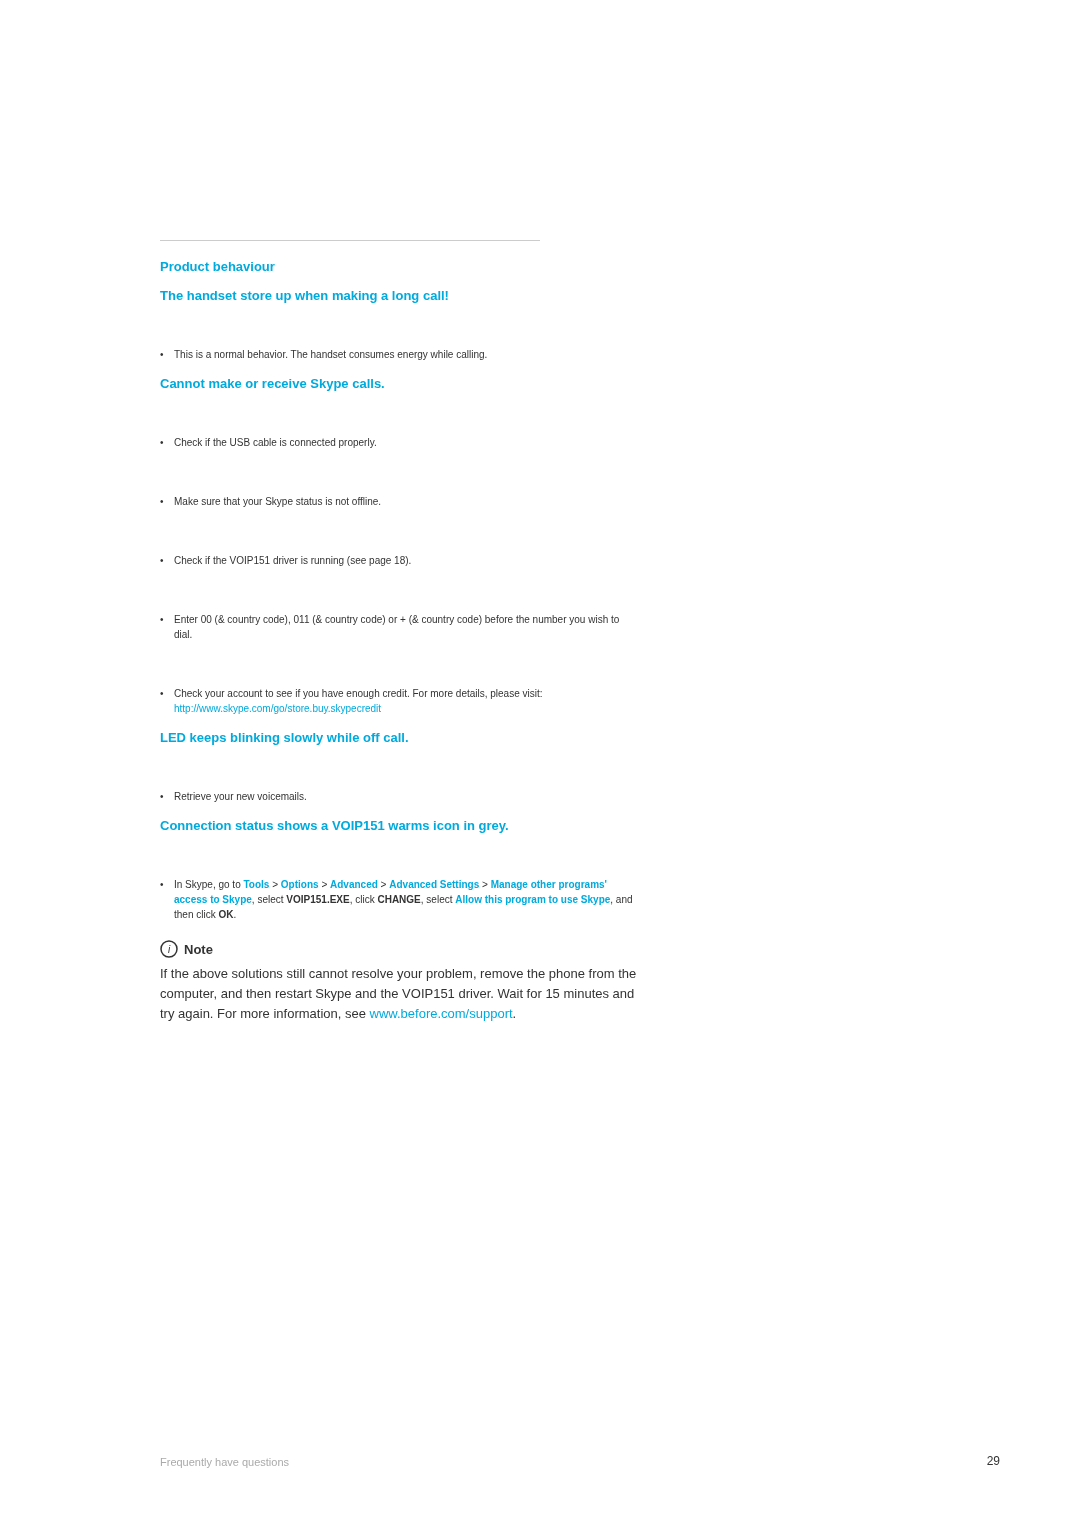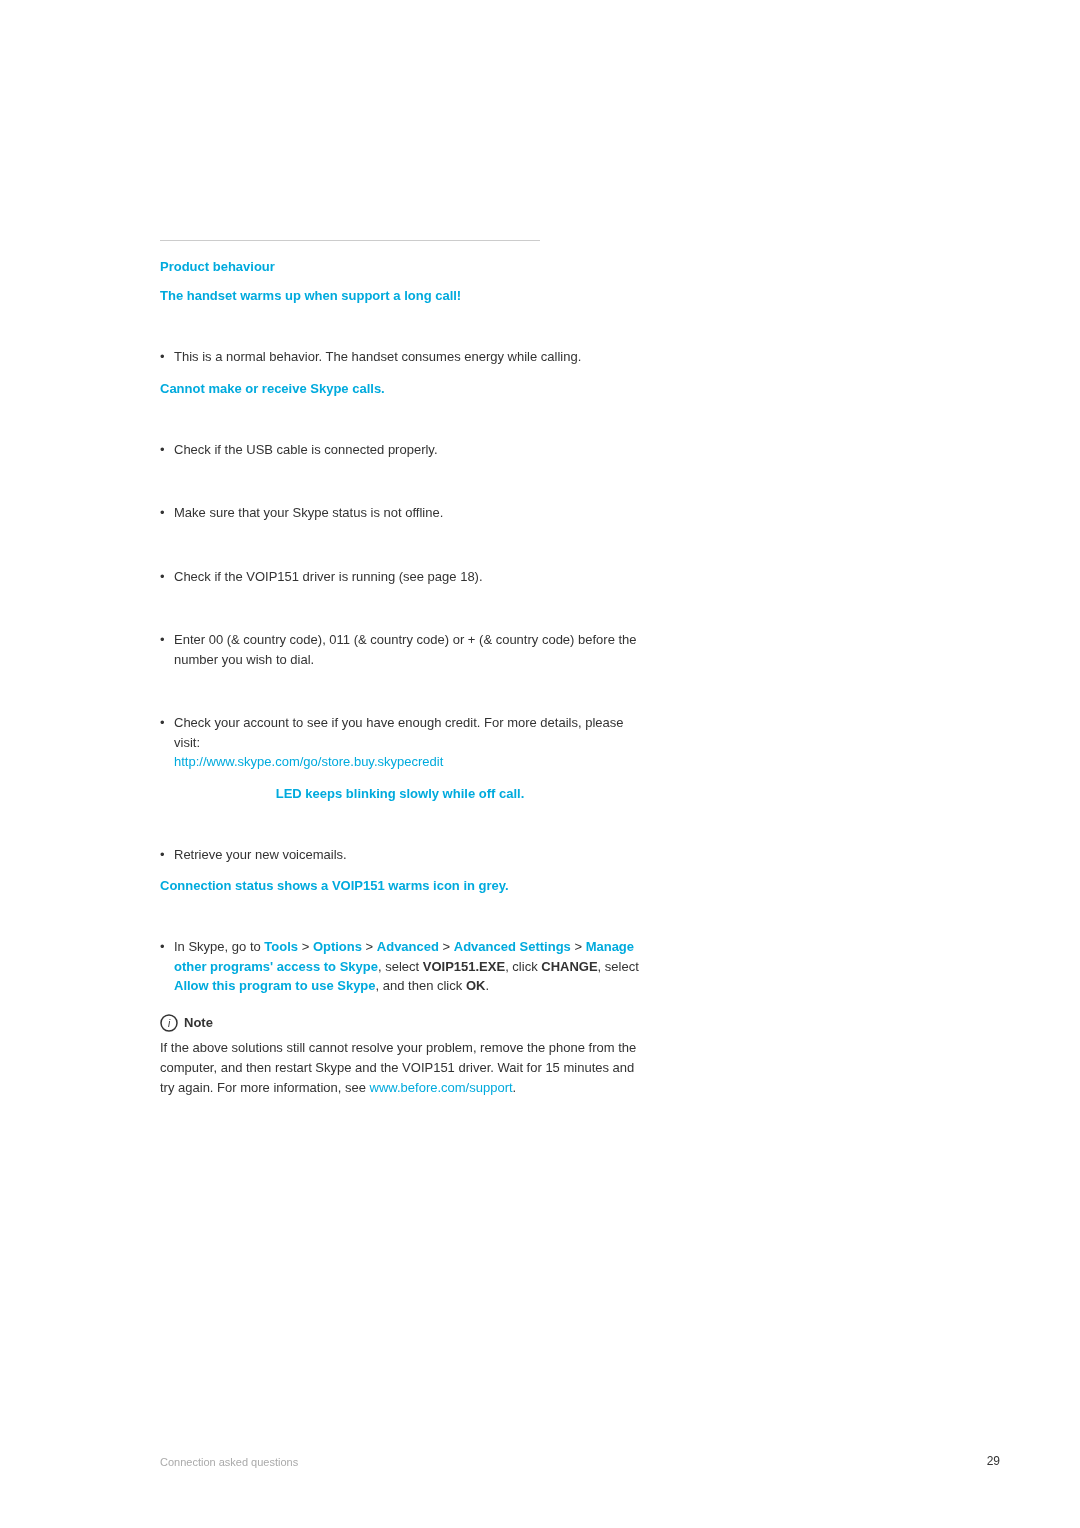--- a/index.html
+++ b/index.html
@@ -54,42 +54,41 @@
       margin-bottom: 6px;
       margin-top: 14px;
     }
 
     .sub-heading-led {
       color: #333333;
       font-weight: bold;
       font-size: 13px;
       margin-bottom: 6px;
       margin-top: 14px;
-      text-align: center;
     }
 
     .sub-heading-connection {
       color: #00aadd;
       font-weight: bold;
       font-size: 13px;
       margin-bottom: 6px;
       margin-top: 14px;
     }
 
     .bullet-list {
       list-style: none;
       padding: 0;
       margin: 0 0 10px 0;
     }
 
     .bullet-list li {
       padding-left: 14px;
       position: relative;
       margin-bottom: 3px;
-      font-size: 13px;
+      font-size: 10px;
       line-height: 1.5;
       color: #333333;
       margin-top: 44px;
     }
 
     .bullet-list li::before {
       content: "•";
       position: absolute;
       left: 0;
       top: 0;
@@ -164,21 +163,21 @@
 </head>
 <body>
 
 <div class="page-container">
   <div class="content-area">
 
     <hr class="divider-line">
 
     <div class="section-heading">Product behaviour</div>
 
-    <div class="sub-heading">The handset warms up when support a long call!</div>
+    <div class="sub-heading">The handset store up when making a long call!</div>
     <ul class="bullet-list">
       <li>This is a normal behavior. The handset consumes energy while calling.</li>
     </ul>
 
     <div class="sub-heading">Cannot make or receive Skype calls.</div>
     <ul class="bullet-list">
       <li>Check if the USB cable is connected properly.</li>
       <li>Make sure that your Skype status is not offline.</li>
       <li>Check if the VOIP151 driver is running (see page 18).</li>
     </ul>
@@ -213,16 +212,16 @@
         <span class="note-label">Note</span>
       </div>
       <div class="note-text">
         If the above solutions still cannot resolve your problem, remove the phone from the computer, and then restart Skype and the VOIP151 driver. Wait for 15 minutes and try again. For more information, see <a class="link-text" href="#">www.before.com/support</a>.
       </div>
     </div>
 
   </div>
 
   <div class="footer-area">
-    <span class="footer-text">Connection asked questions</span>
+    <span class="footer-text">Frequently have questions</span>
     <span class="page-number">29</span>
   </div>
 </div>
 
 </body></html>

